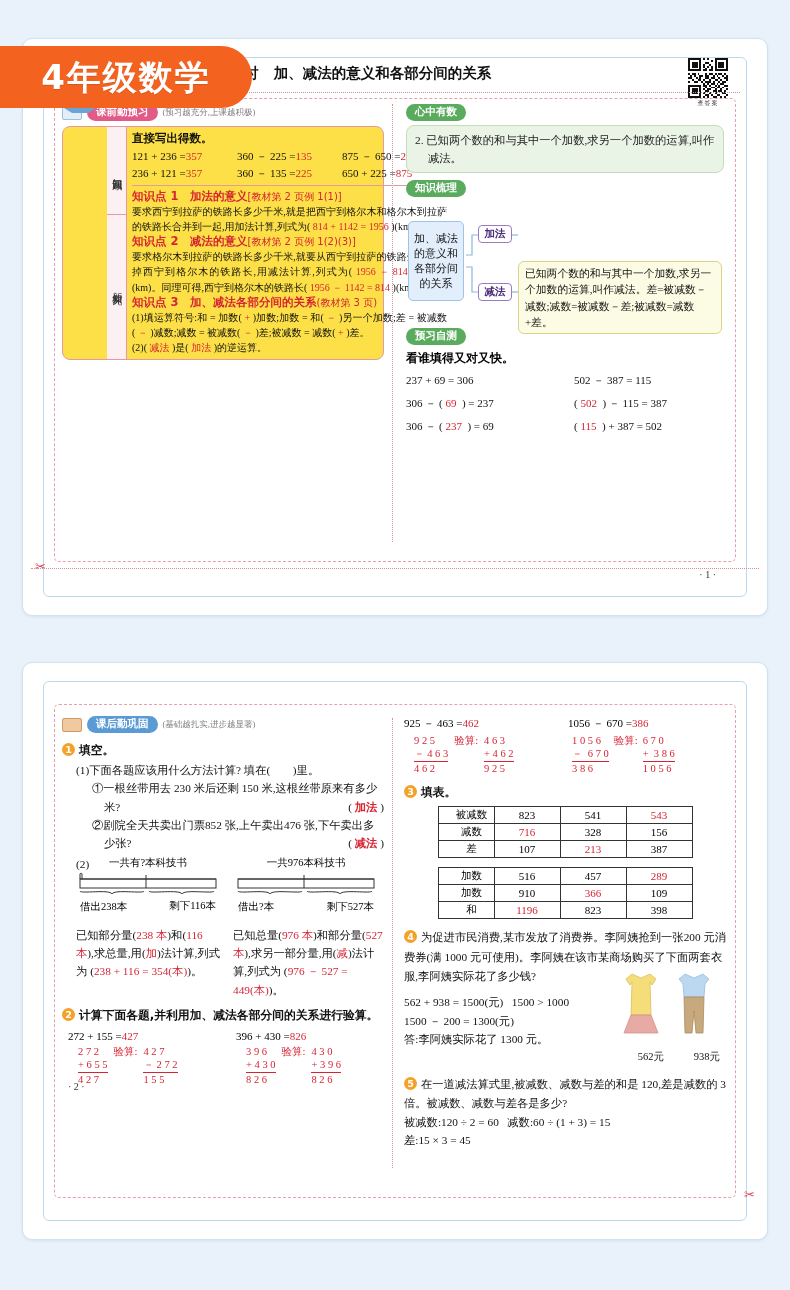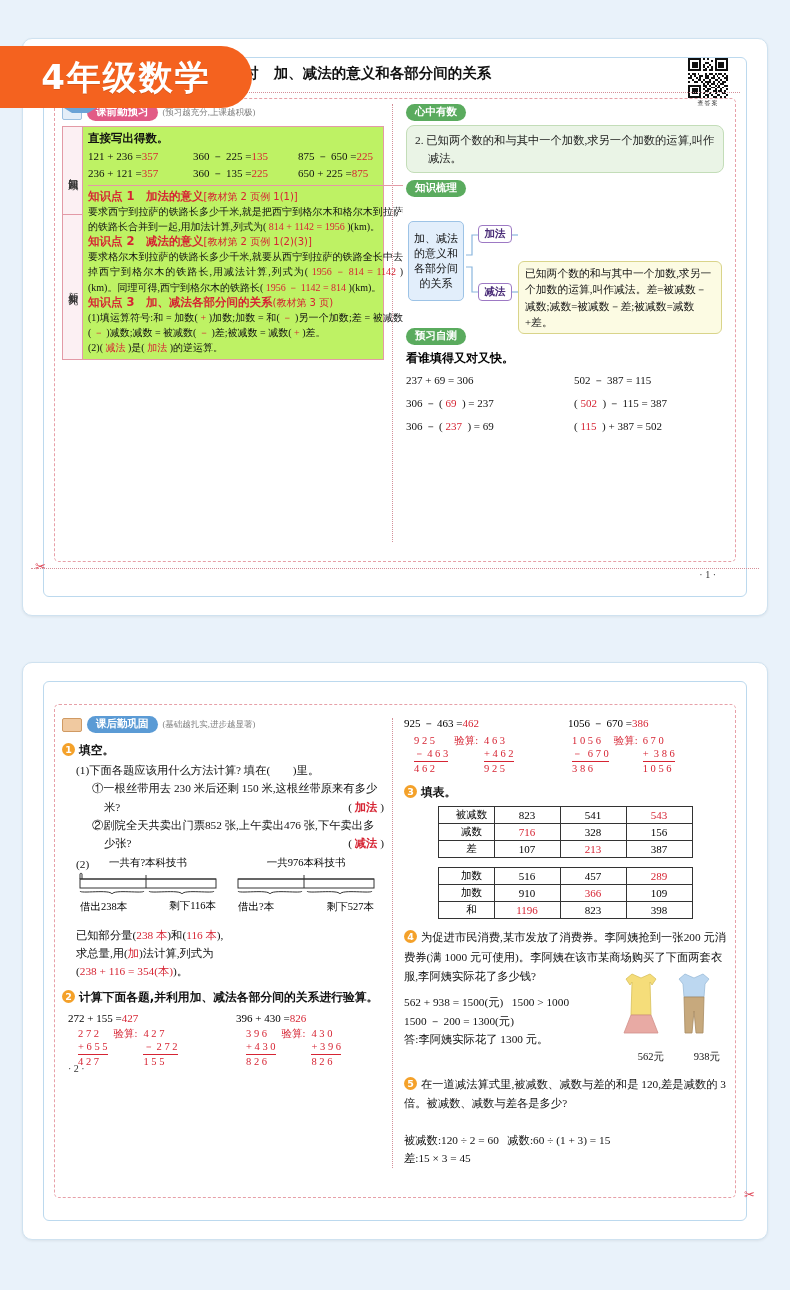--- a/index.html
+++ b/index.html
@@ -95,22 +95,23 @@
   }
   .badge-icon.env{ background:#e4eef8; border:1px solid #9cc0e0;}
   .badge-icon.env:after{
     content:""; position:absolute; left:1px; top:1px; width:16px; height:9px;
     border-top:5px solid #6ba3d6; border-left:8px solid transparent; border-right:8px solid transparent;
   }
   .badge-icon.book{ background:#f0c9a0; border:1px solid #d09a63;}
 
   
   .pink-box{
-    border:1px solid #e39aa6; border-radius:0; background:#bef264;
+    border:1px solid #e39aa6; border-radius:8px; background:#fde047;
     display:flex;
+    padding-left:44px;
   }
   .vlabel{
     width:20px; flex:0 0 20px;
     border-right:1px solid #e39aa6;
     background:#fcf0f3;
     font-family:"DejaVu Sans","Liberation Sans",sans-serif;
     font-size:10px; color:#333;
     display:flex; align-items:center; justify-content:center;
     text-align:center; line-height:1.05;
     padding:2px 0;
@@ -496,20 +497,24 @@
             </div>
           </div>
         </div>
 
         
         <div style="display:flex; gap:10px; margin-left:14px; margin-top:12px;">
           <div class="qbody" style="width:148px;">
             <span>已知部分量(</span><span class="ans">238 本</span><span>)和(</span><span class="ans">116 本</span><span>),求总量,用(</span><span class="ans">加</span><span>)法计算,列式为</span>
             <span>(</span><span class="ans">238 + 116 = 354(本)</span><span>)。</span>
           </div>
+          <div class="qbody" style="width:152px;">
+            <span>已知总量(</span><span class="ans">976 本</span><span>)和部分量(</span><span class="ans">527 本</span><span>),求另一部分量,用(</span><span class="ans">减</span><span>)法计算,列式为</span>
+            <span>(</span><span class="ans">976 － 527 = 449(本)</span><span>)。</span>
+          </div>
         </div>
       </div>
 
       <div style="margin-top:6px;">
         <span class="qnum">2</span><span class="qtitle">计算下面各题,并利用加、减法各部分间的关系进行验算。</span>
 
         <div style="display:flex; gap:20px; margin-top:6px; margin-left:6px;">
           <div style="width:148px;">
             <div style="font-size:11px;"><span>272 + 155 =</span><span class="ans">427</span></div>
             <div style="display:flex; gap:6px; margin-top:3px; padding-left:10px;">
@@ -621,21 +626,21 @@
 
         <svg width="46" height="66" style="position:absolute; right:8px; top:42px;">
           <path d="M13,5 L22,9 L31,5 L37,10 L33,15 L32,28 L12,28 L11,15 L7,10 Z" fill="#bcd7f0" stroke="#9bbbd8" stroke-width="0.8"></path>
           <path d="M12,28 L32,28 L31,64 L24,64 L22,42 L20,64 L13,64 Z" fill="#c7a97d" stroke="#a88c62" stroke-width="0.8"></path>
         </svg>
         <div class="price" style="right:6px; bottom:-16px;">938元</div>
       </div>
 
       <div style="margin-top:26px;">
         <span class="qnum">5</span><span class="qbody" style="display:inline;">在一道减法算式里,被减数、减数与差的和是 120,差是减数的 3 倍。被减数、减数与差各是多少?</span>
-        <div class="qbody ans" style="margin-top:18px;"><span>被减数:120 ÷ 2 = 60</span>&nbsp;&nbsp;&nbsp;<span>减数:60 ÷ (1 + 3) = 15</span></div>
+        <div class="qbody ans" style="margin-top:0;"><span>被减数:120 ÷ 2 = 60</span>&nbsp;&nbsp;&nbsp;<span>减数:60 ÷ (1 + 3) = 15</span></div>
         <div class="qbody ans">差:15 × 3 = 45</div>
       </div>
     </div>
   </div>
 
   <div class="scissor" style="right:12px; bottom:36px;">✂</div>
 </div>
 
 <div id="grade-tab">4年级数学</div>
 

